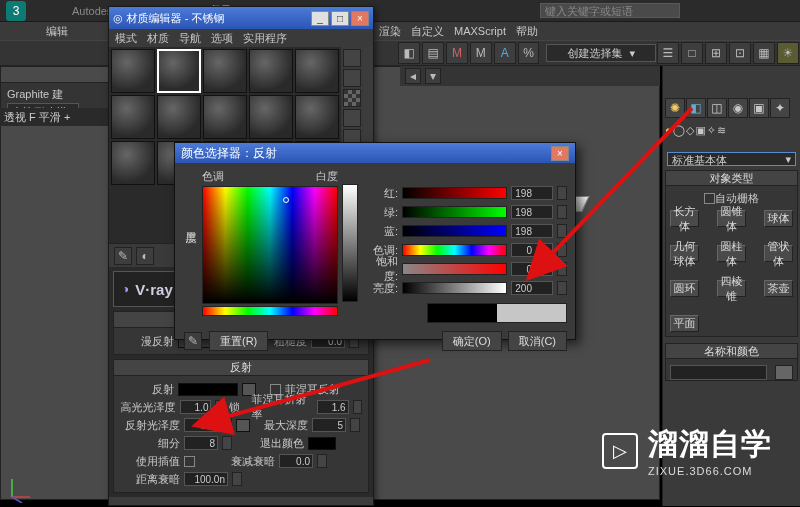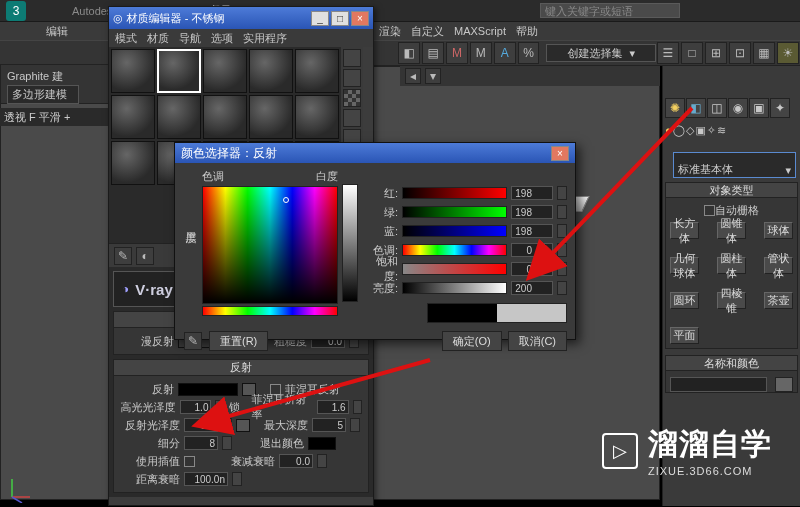--- a/index.html
+++ b/index.html
@@ -11,21 +11,21 @@
 .appfile{color:#c8c8c8;margin-left:20px}
 .searchbox{margin-left:auto;margin-right:120px;width:140px;height:15px;background:#4a4a4a;border:1px solid #5a5a5a;color:#888;padding:0 4px;font-size:11px;display:flex;align-items:flex-start}
 
 .menubar{position:absolute;left:0;top:22px;width:800px;height:18px;background:#3a3a3a;display:flex;align-items:center;gap:10px;padding-left:46px;color:#c8c8c8;font-size:11px}
 .menubar span{cursor:default}
 
 .toolbar{position:absolute;left:0;top:40px;width:800px;height:26px;background:#343434;border-top:1px solid #444;border-bottom:1px solid #222;display:flex;align-items:center}
 .tbtn{width:22px;height:22px;background:#3e3e3e;border:1px solid #222;margin:0 1px;display:flex;align-items:center;justify-content:center;color:#bbb;font-size:12px}
 .tdrop{height:18px;background:#2a2a2a;border:1px solid #555;color:#ccc;font-size:11px;padding:0 20px;display:flex;align-items:center}
 
-.graphite{position:absolute;left:0;top:64px;width:110px;height:40px;background:#343434;border:1px solid #222;padding:3px 6px;font-size:11px}
+.graphite{position:absolute;left:0;top:82px;width:110px;height:40px;background:#343434;border:1px solid #222;padding:3px 6px;font-size:11px}
 .graphite div{padding:1px 0}
 
 .viewport{position:absolute;left:0;top:108px;width:110px;height:18px;background:#2a2a2a;padding:2px 4px;font-size:11px;color:#ccc}
 .vpcanvas{position:absolute;left:0;top:66px;width:660px;height:434px;background:#4a4a4a;border:1px solid #222}
 
 .mewin{position:absolute;left:108;top:6px;width:266px;height:500px;background:#3c3c3c;border:1px solid #1a1a1a;box-shadow:2px 2px 6px rgba(0,0,0,.5)}
 .mewin{left:108px}
 .metitle{height:22px;background:linear-gradient(#4d7bd8,#2a55b5);display:flex;align-items:center;color:#fff;padding:0 4px}
 .metitle .t{flex:1;margin-left:4px}
 .wbtn{width:18px;height:15px;background:#e0e0e0;border:1px solid #888;margin-left:2px;display:flex;align-items:center;justify-content:center;color:#333;font-size:10px}
@@ -72,21 +72,21 @@
 .cspinb{width:10px;height:14px;background:#444;border:1px solid #222}
 .previewrow{display:flex;justify-content:flex-end;margin-top:6px}
 .preview{width:140px;height:20px;background:linear-gradient(to right,#000 0 50%,#c6c6c6 50% 100%);border:1px solid #222}
 .cpbtns{display:flex;justify-content:space-between;align-items:center;padding:4px 8px}
 .btn{height:20px;padding:0 10px;background:#444;border:1px solid #222;color:#ddd;font-size:11px;display:flex;align-items:center}
 
 .cmd{position:absolute;right:0;top:66px;width:138px;height:440px;background:#3a3a3a;border-left:1px solid #222;padding:2px}
 .cmdtabs{display:flex;gap:1px;height:22px;margin-top:30px}
 .cmdtabs .ct{width:20px;height:20px;background:#444;border:1px solid #222;display:flex;align-items:center;justify-content:center;font-size:12px}
 .cmdicons{display:flex;gap:1px;height:22px;margin-top:4px}
-.primdrop{height:26px;background:#2a2a2a;border:1px solid #5a8ad0;margin:6px 2px 4px 8px;color:#ccc;padding:0 4px;display:flex;align-items:flex-end;font-size:11px}
+.primdrop{height:14px;background:#2a2a2a;border:1px solid #5a8ad0;margin:6px 2px 4px 2px;color:#ccc;padding:0 4px;display:flex;align-items:flex-start;font-size:11px}
 .primhdr{height:16px;background:#444;text-align:center;font-size:11px;color:#ddd;border:1px solid #222}
 .primbody{background:#363636;padding:4px;border:1px solid #222;border-top:none}
 .autorow{display:flex;align-items:center;justify-content:center;height:16px;margin-bottom:4px}
 .primgrid{display:grid;grid-template-columns:1fr 1fr 1fr;gap:18px}
 .pbtn{height:17px;background:#4a4a4a;border:1px solid #222;border-top-color:#666;border-left-color:#666;text-align:center;font-size:11px;color:#ddd;display:flex;align-items:center;justify-content:center}
 
 .arrow{position:absolute;pointer-events:none}
 
 .axes{position:absolute;left:6px;bottom:4px;width:30px;height:30px}
 

